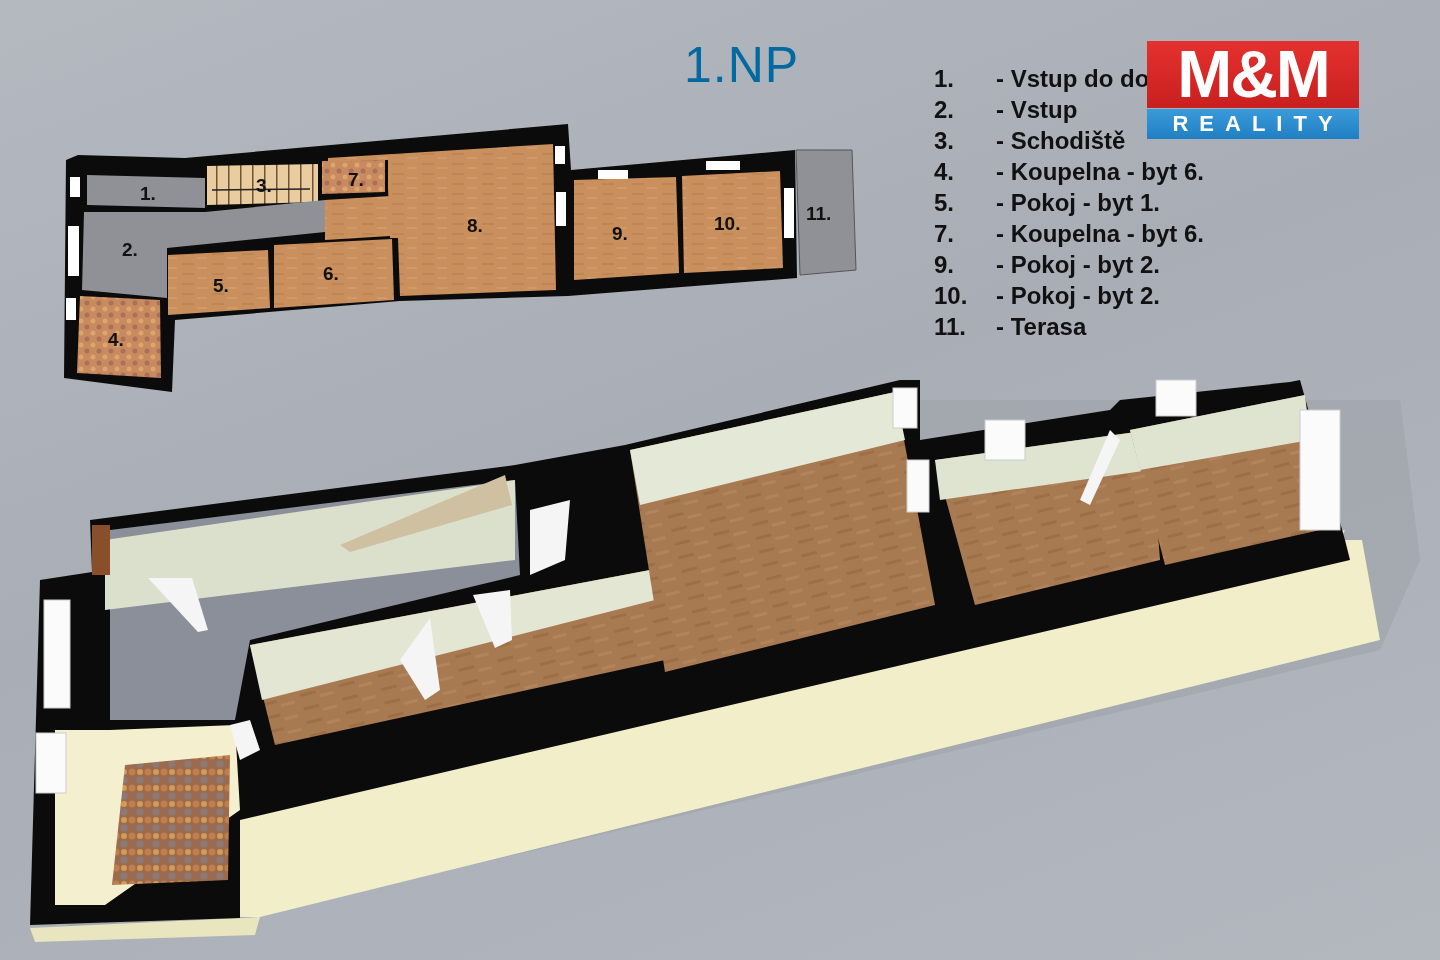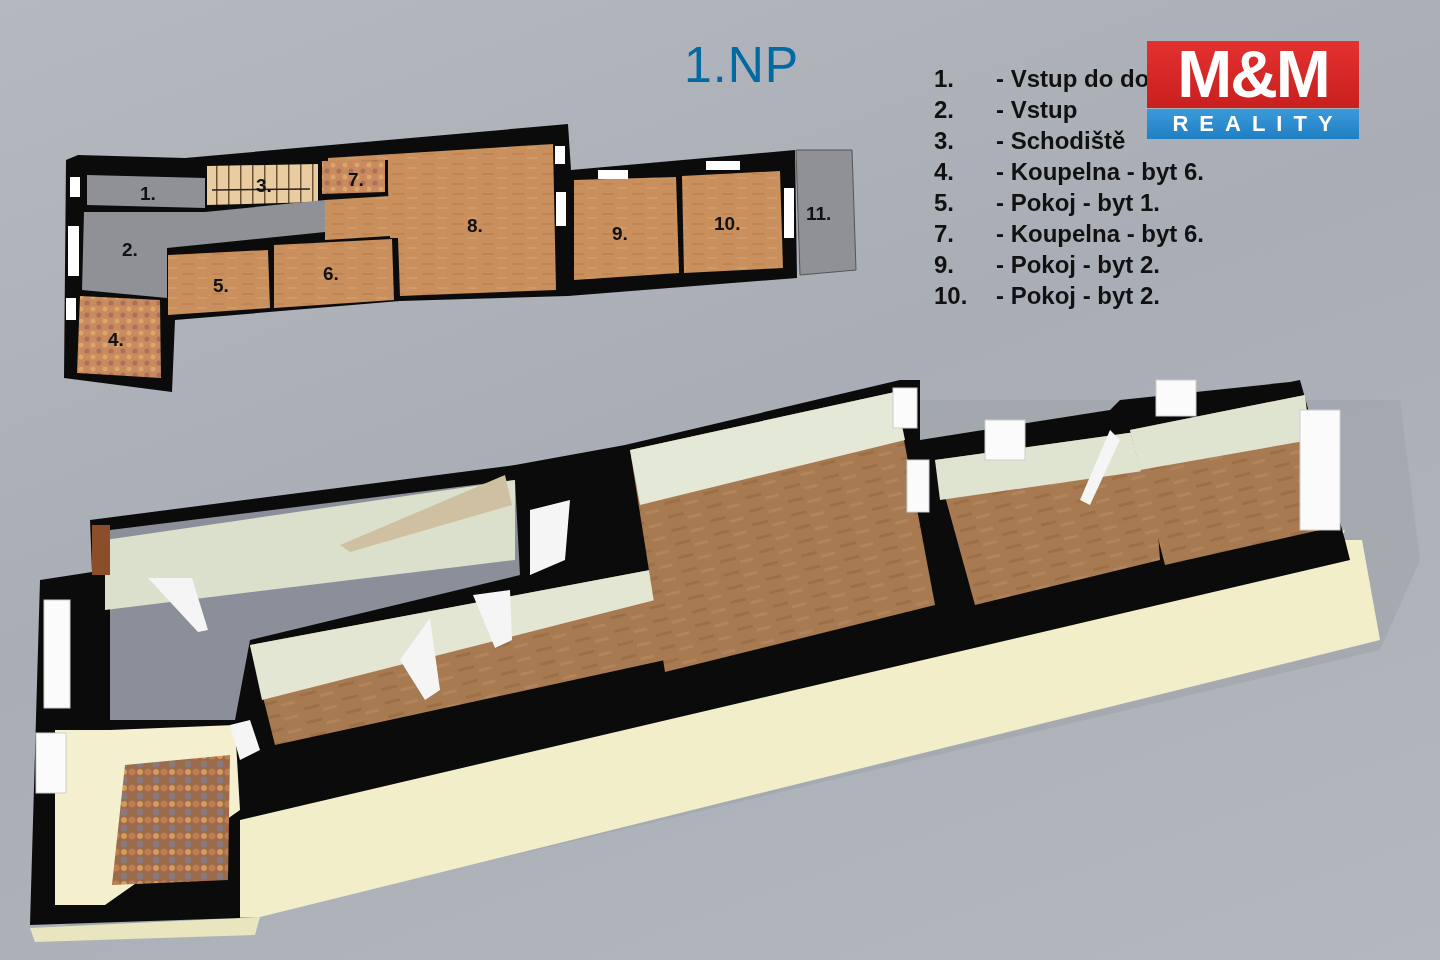--- a/index.html
+++ b/index.html
@@ -145,18 +145,19 @@
 
 <div class="legend">
   <div class="legend-item"><span class="legend-num">1.</span><span>- Vstup do domu</span></div>
   <div class="legend-item"><span class="legend-num">2.</span><span>- Vstup</span></div>
   <div class="legend-item"><span class="legend-num">3.</span><span>- Schodiště</span></div>
   <div class="legend-item"><span class="legend-num">4.</span><span>- Koupelna - byt 6.</span></div>
   <div class="legend-item"><span class="legend-num">5.</span><span>- Pokoj - byt 1.</span></div>
   <div class="legend-item"><span class="legend-num">7.</span><span>- Koupelna - byt 6.</span></div>
   <div class="legend-item"><span class="legend-num">9.</span><span>- Pokoj - byt 2.</span></div>
   <div class="legend-item"><span class="legend-num">10.</span><span>- Pokoj - byt 2.</span></div>
+  <div class="legend-item"><span class="legend-num">11.</span><span>- Terasa</span></div>
 </div>
 
 <div class="logo">
   <div class="logo-top">M&amp;M</div>
   <div class="logo-bot">REALITY</div>
 </div>
 
 </body></html>

